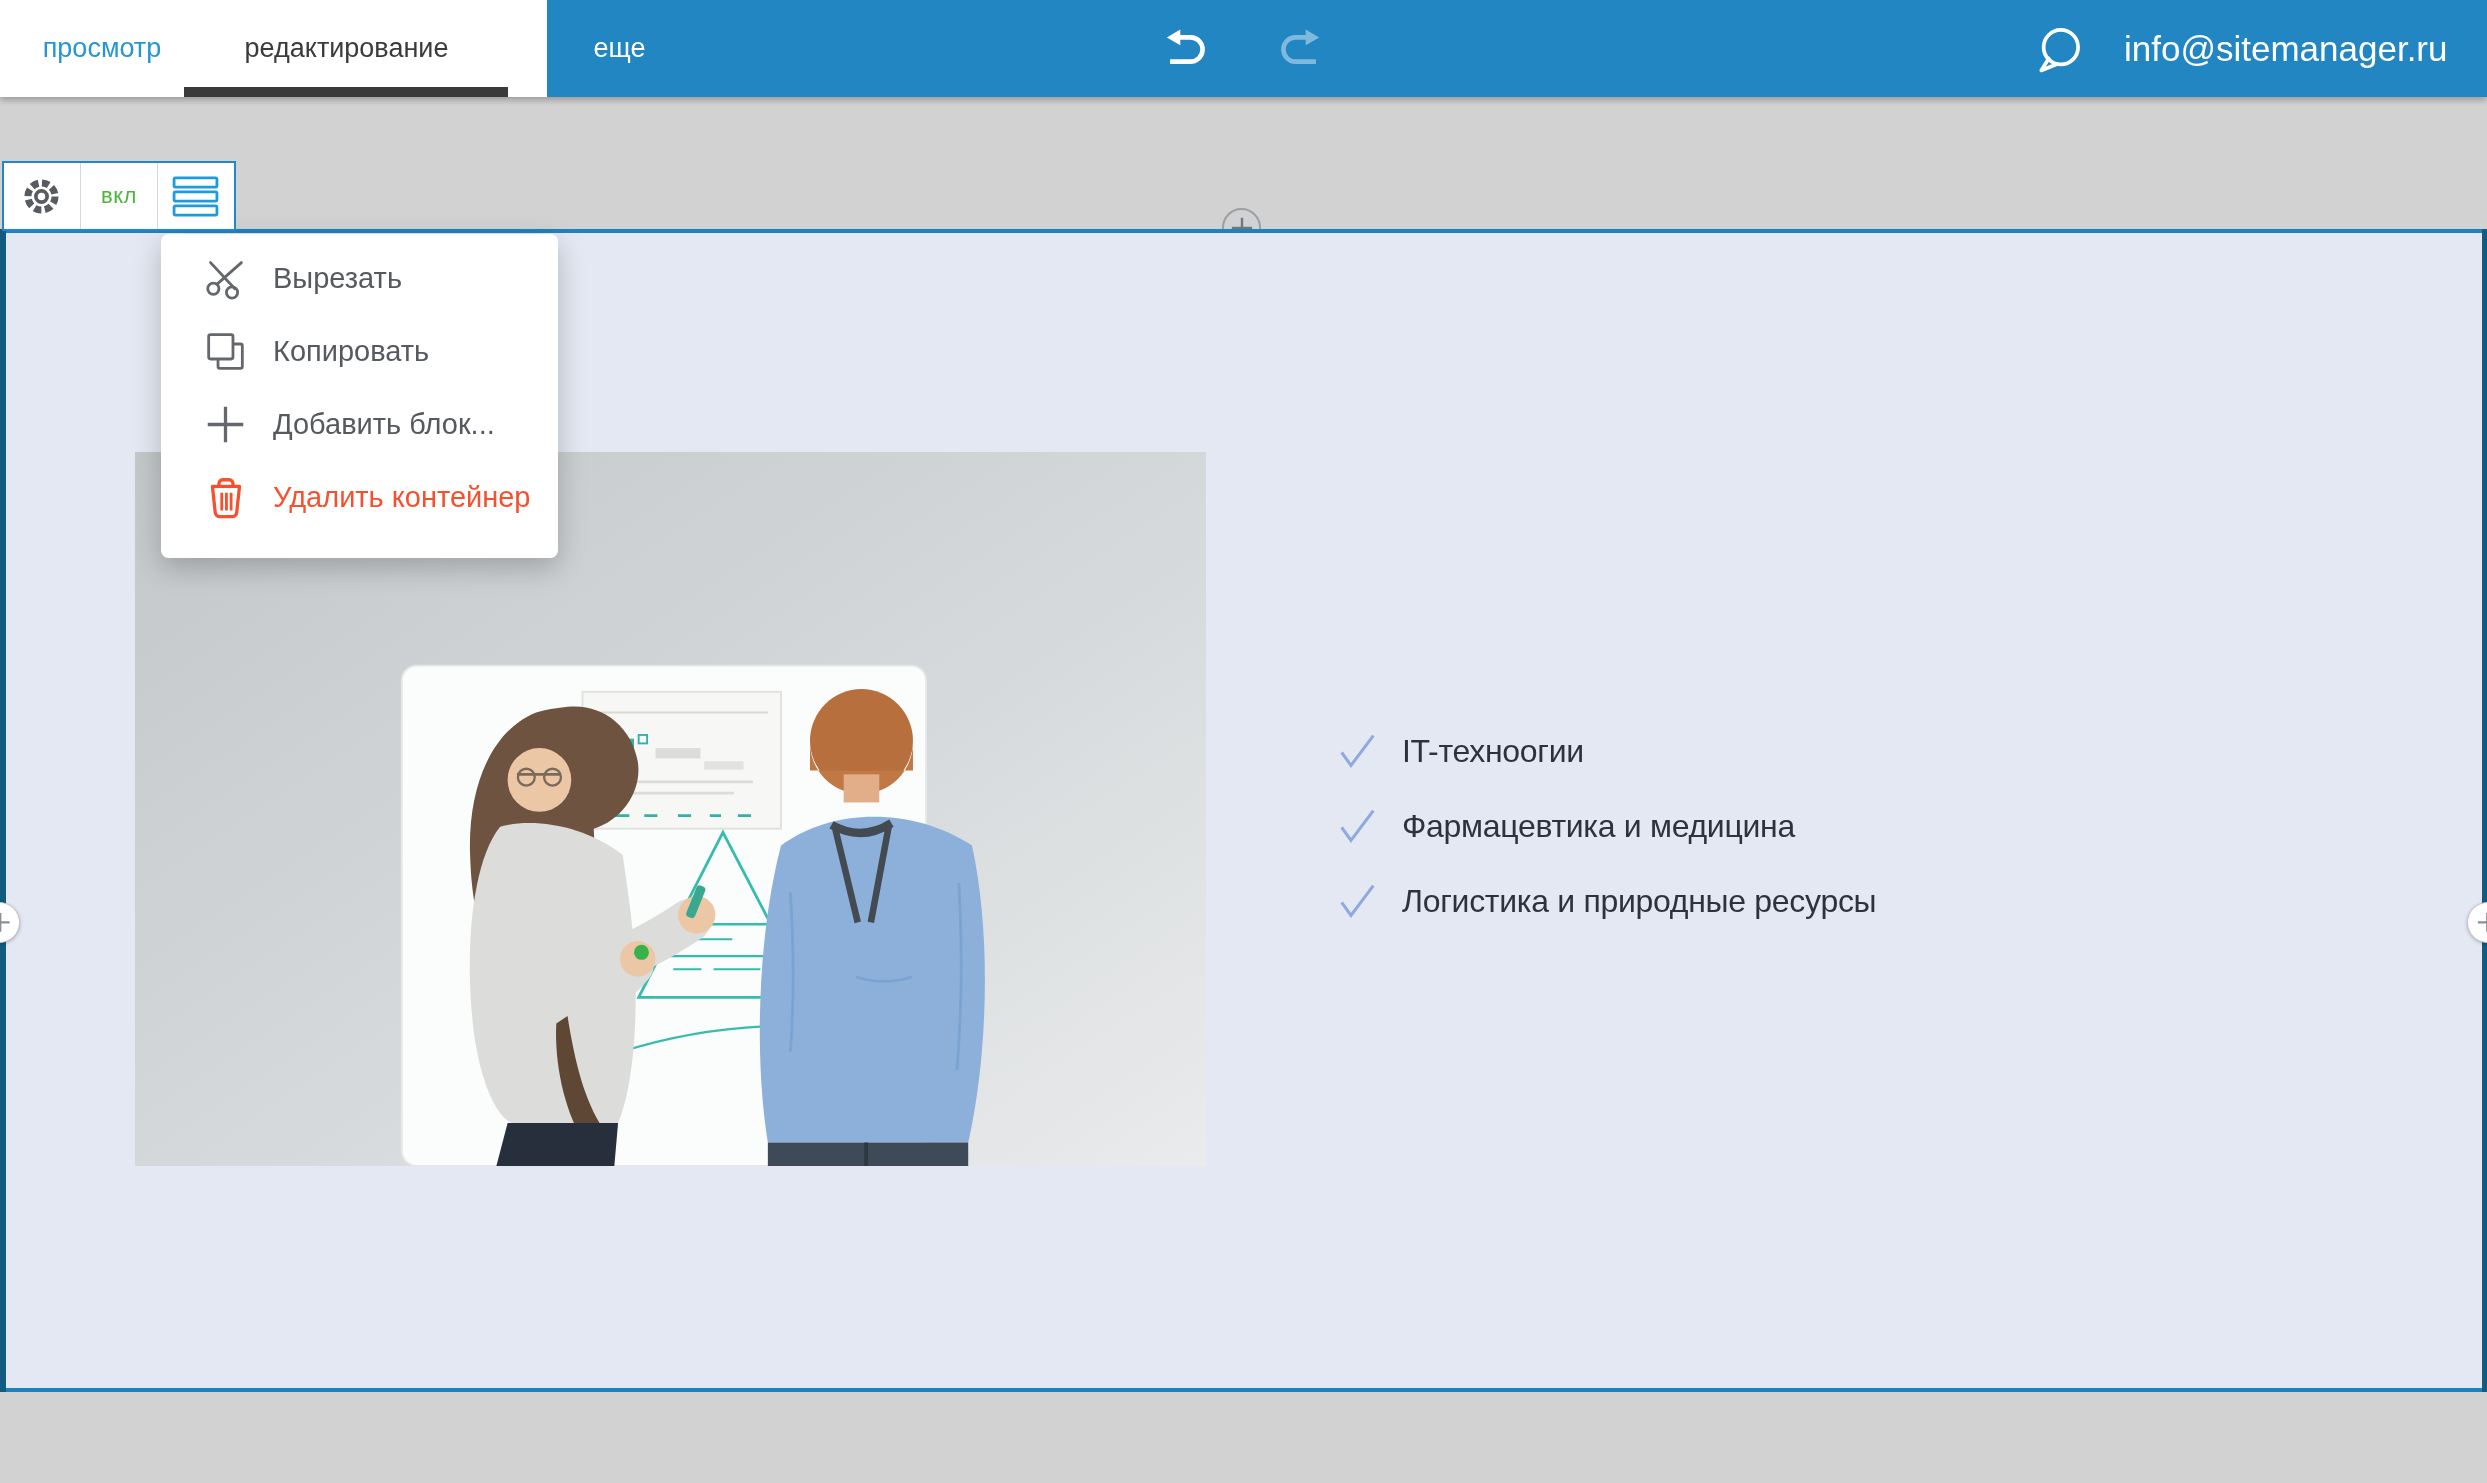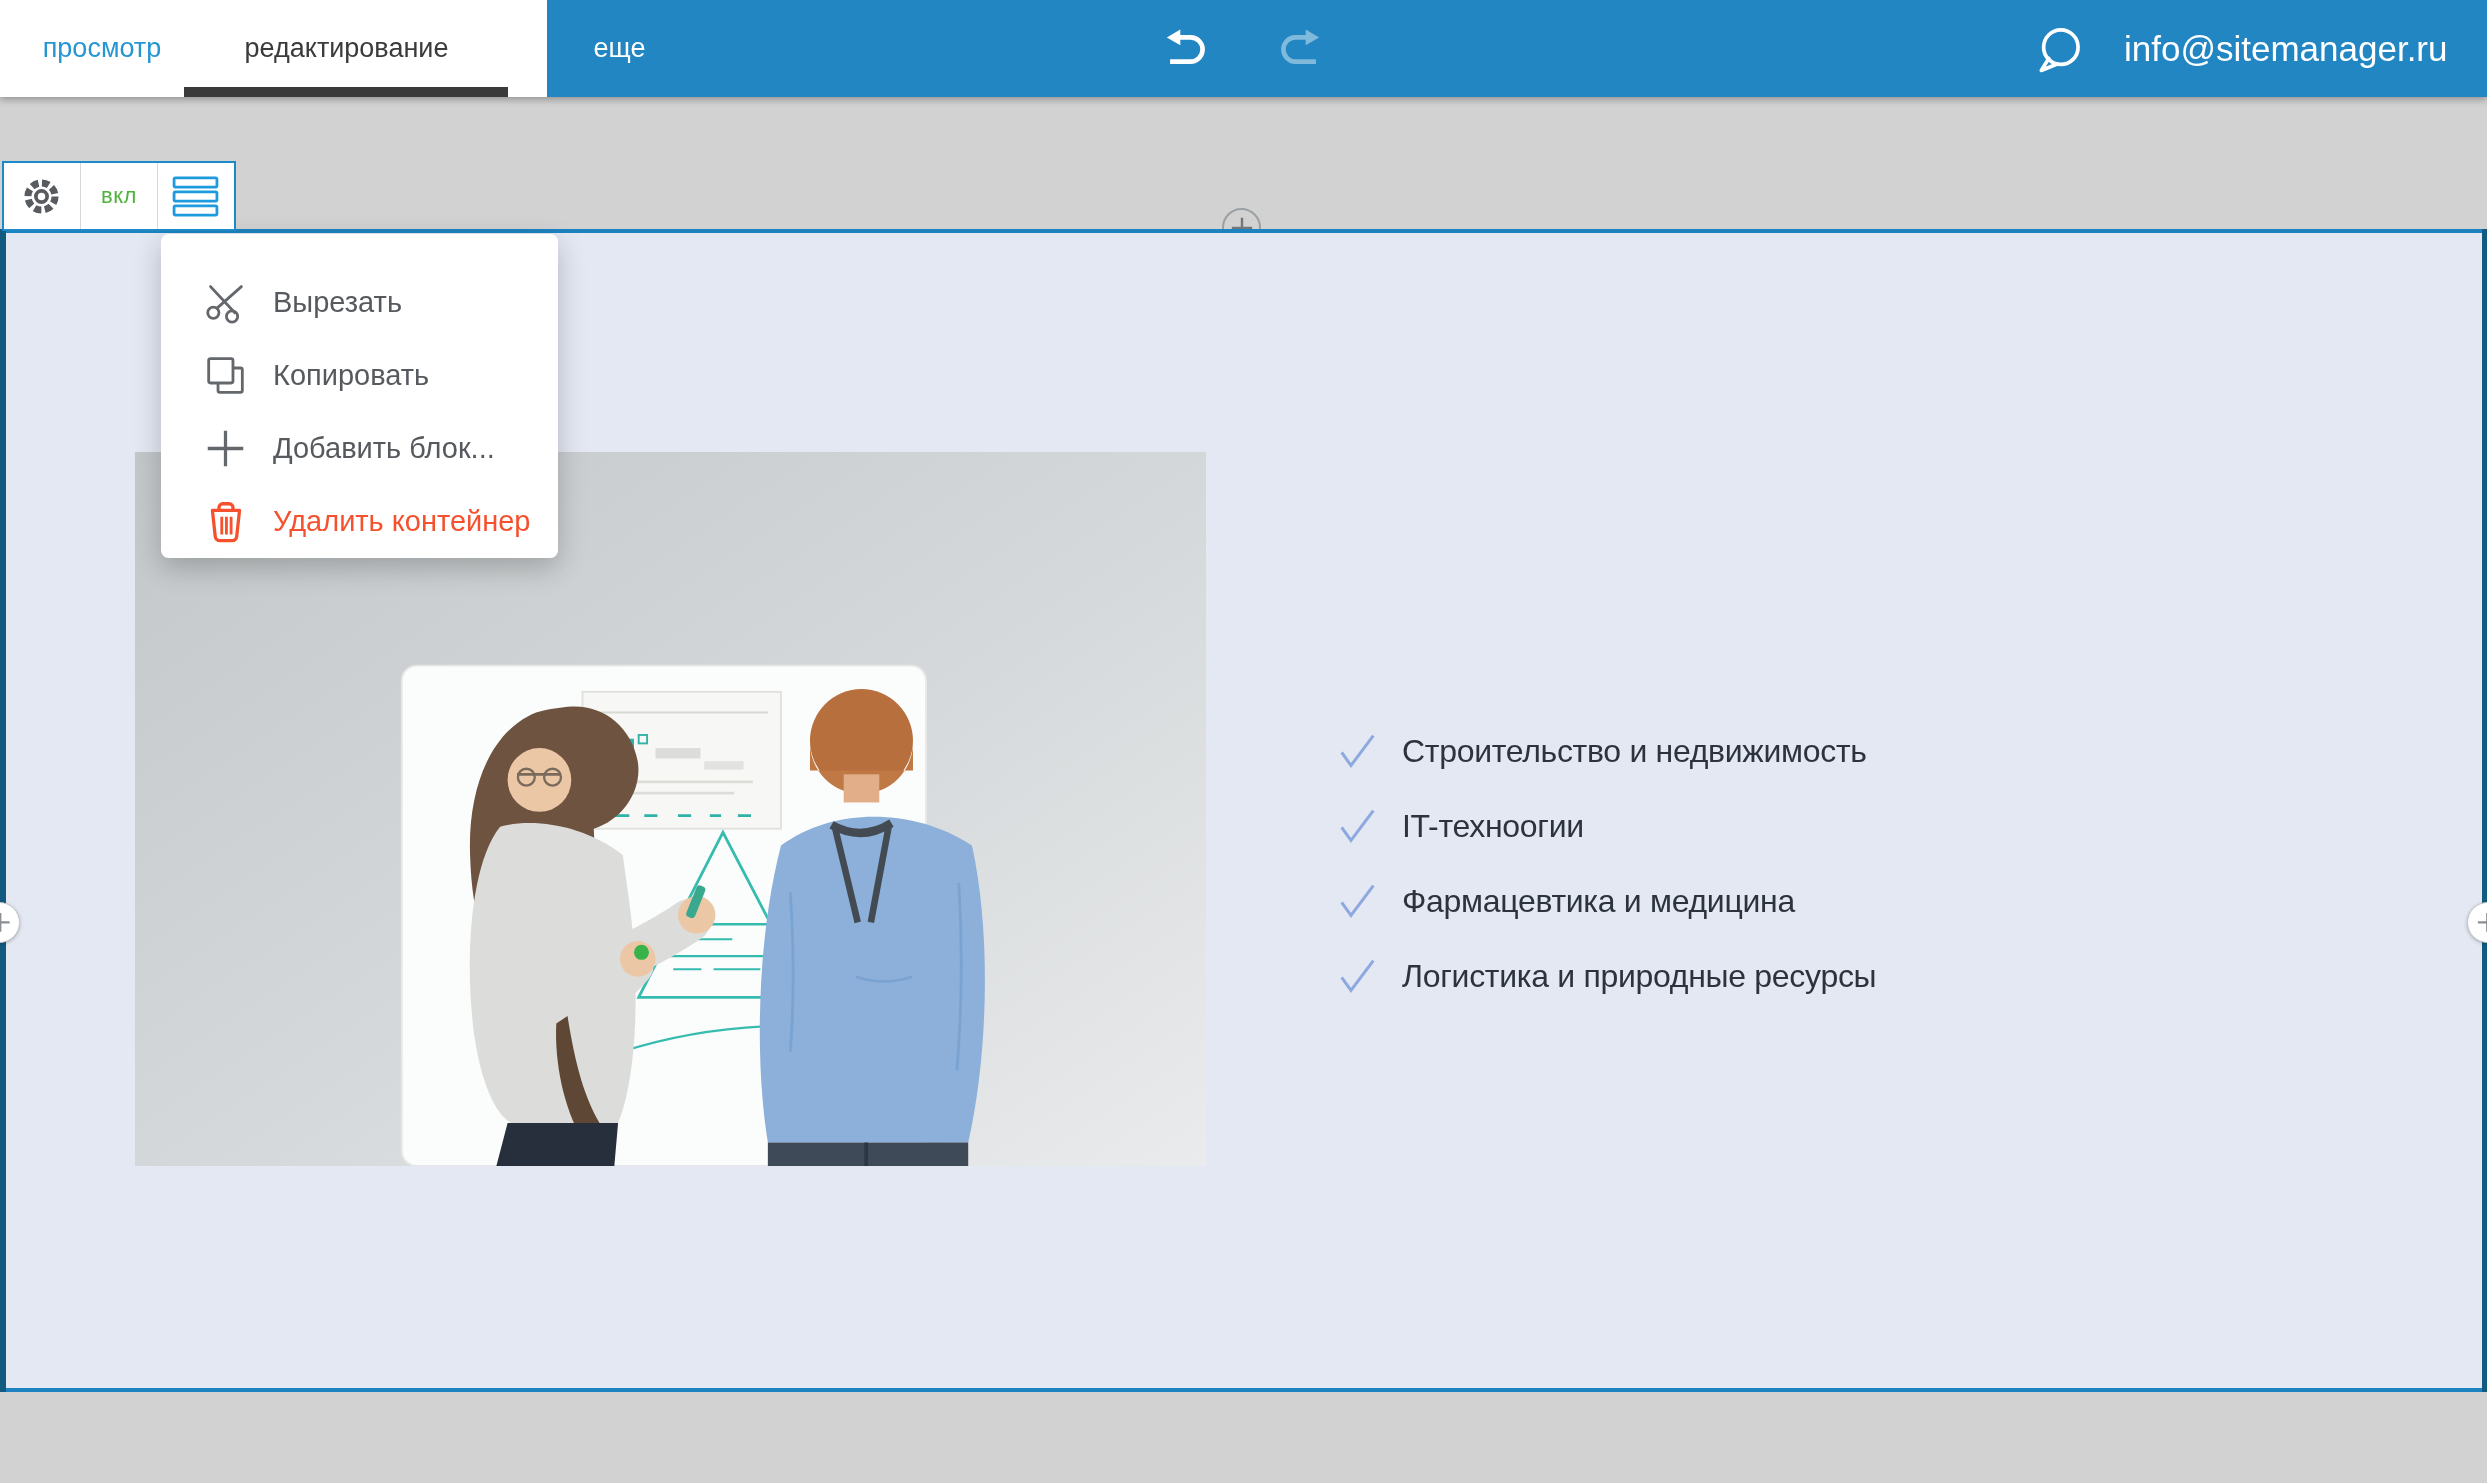--- a/index.html
+++ b/index.html
@@ -59,21 +59,21 @@
 
   
   .ctoolbar{position:absolute;left:1.9px;top:161px;width:234px;height:70px;background:#ffffff;
             border:2.8px solid #1d89c8;box-sizing:border-box;display:flex;z-index:40;}
   .ctool-btn{flex:1 1 0;display:flex;align-items:center;justify-content:center;cursor:pointer;}
   .ctool-btn + .ctool-btn{border-left:0.9px solid #d5d9dc;}
   .toggle-label{font-size:22px;color:#4db33c;letter-spacing:0.5px;}
 
   
   .cmenu{position:absolute;left:161px;top:234px;width:397px;height:324px;background:#ffffff;border-radius:7.5px;
-         box-shadow:0 9.4px 28px rgba(0,0,0,.22);z-index:35;padding-top:32px;box-sizing:border-box;}
+         box-shadow:0 9.4px 28px rgba(0,0,0,.22);z-index:35;padding-top:8px;box-sizing:border-box;}
   .cmenu-item{height:73px;display:flex;align-items:center;cursor:pointer;}
   .cmenu-ic{width:43px;height:43px;margin-left:43px;margin-right:26px;flex:0 0 auto;}
   .cmenu-label{font-size:29px;color:#565a5e;white-space:nowrap;}
   .cmenu-item.danger .cmenu-label{color:#f5512e;}
 </style>
 </head>
 <body>
 
 <div class="page">
 
@@ -177,26 +177,20 @@
   <div class="para">
     <div>Находим решения для самых сложных задач. К нам обращаюся</div>
     <div>компании из разных сфер деятельности:</div>
   </div>
 
   <div class="checklist">
     <div class="check-row">
       <svg class="check-ic" viewBox="0 0 44 44">
           <path d="M5 23 L15 37 L39 5" fill="none" stroke="#8ea9e0" stroke-width="3.2"></path>
         </svg>
-      <span class="check-label">Строительство и недвижимость</span>
-    </div>
-    <div class="check-row">
-      <svg class="check-ic" viewBox="0 0 44 44">
-          <path d="M5 23 L15 37 L39 5" fill="none" stroke="#8ea9e0" stroke-width="3.2"></path>
-        </svg>
       <span class="check-label">IT-техноогии</span>
     </div>
     <div class="check-row">
       <svg class="check-ic" viewBox="0 0 44 44">
           <path d="M5 23 L15 37 L39 5" fill="none" stroke="#8ea9e0" stroke-width="3.2"></path>
         </svg>
       <span class="check-label">Фармацевтика и медицина</span>
     </div>
     <div class="check-row">
       <svg class="check-ic" viewBox="0 0 44 44">

